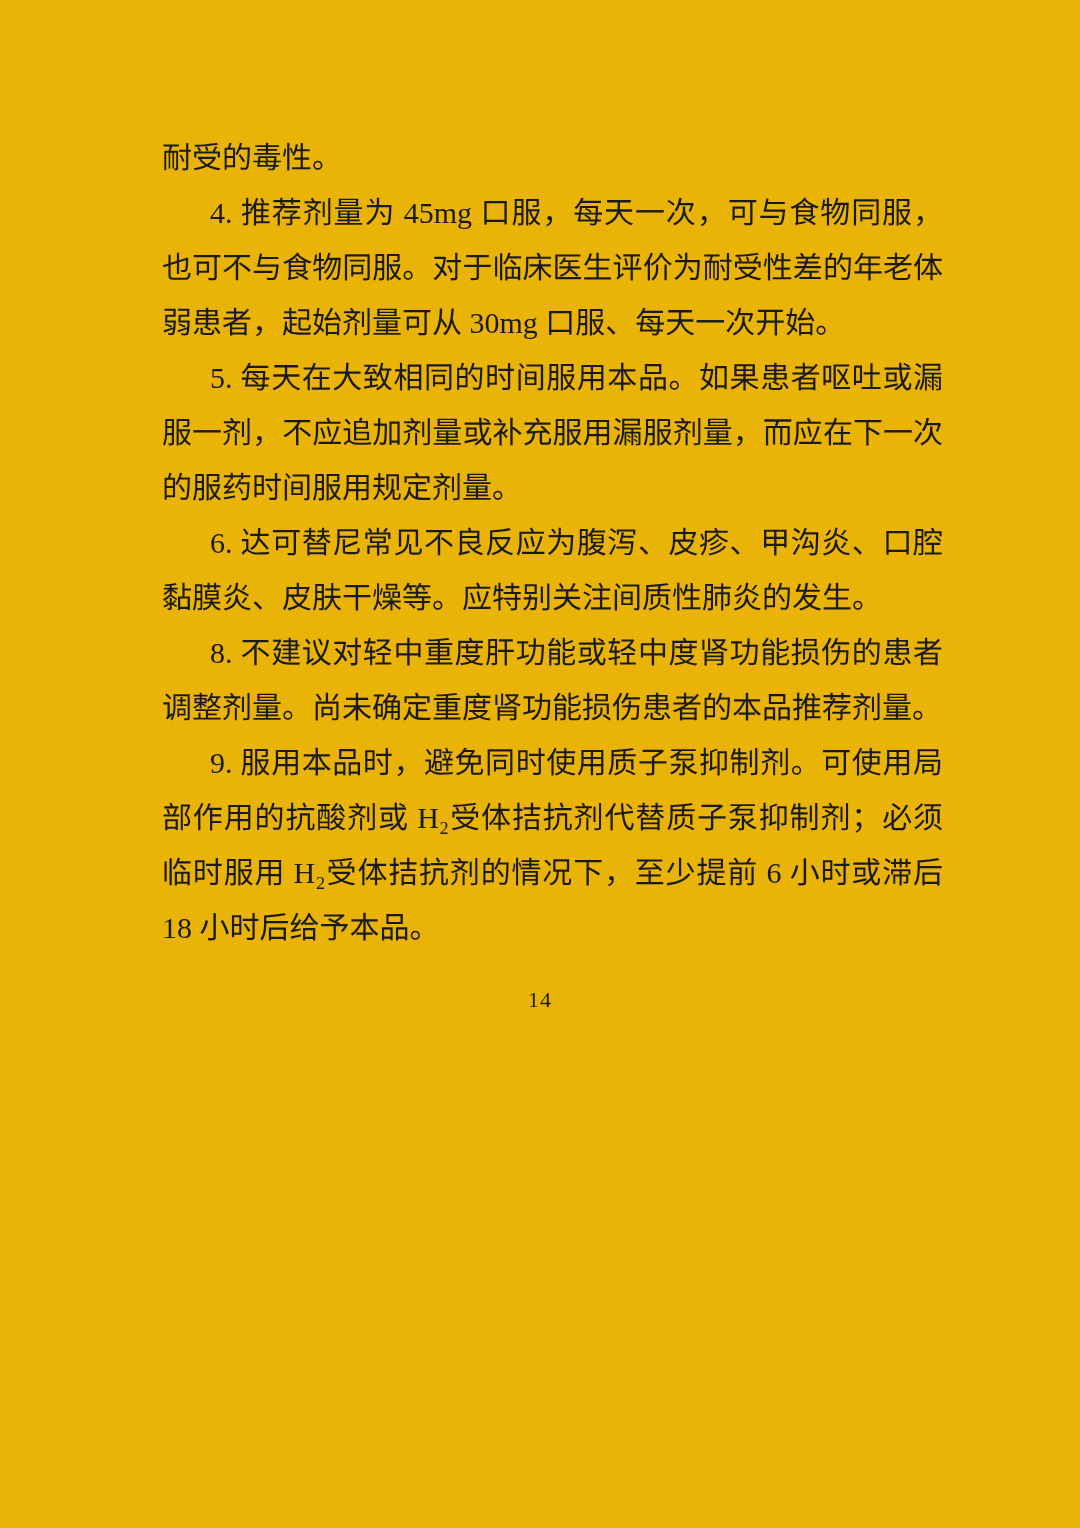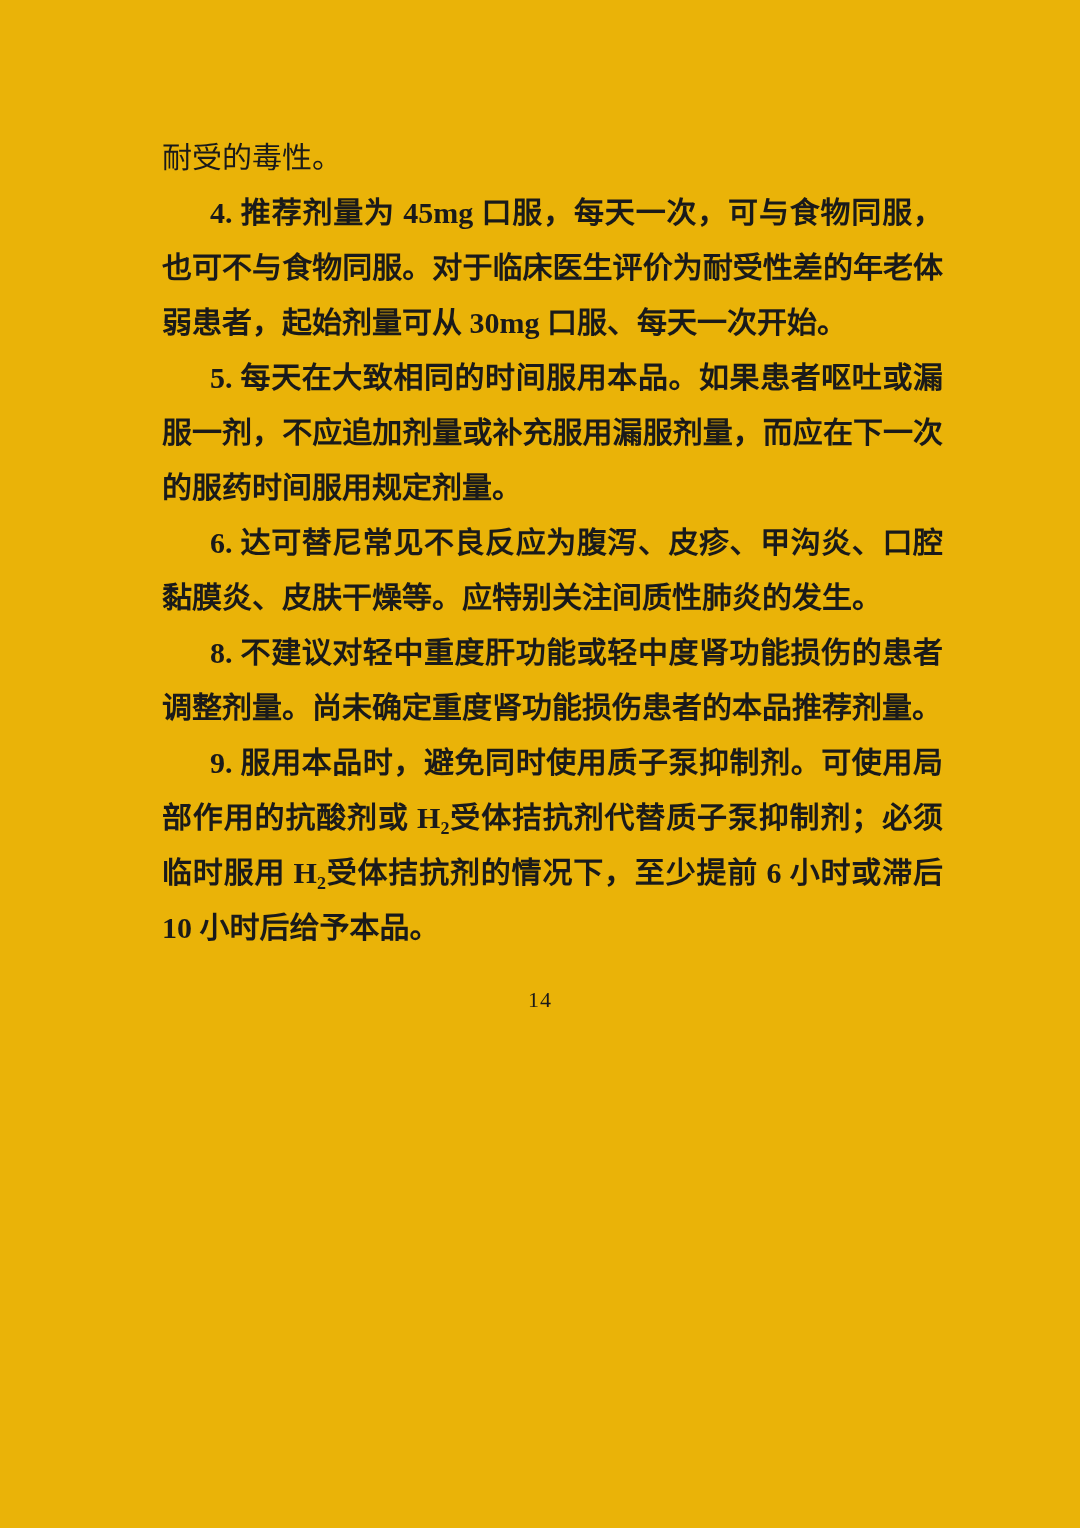--- a/index.html
+++ b/index.html
@@ -23,21 +23,20 @@
     line-height: 55px;
     text-align: justify;
   }
   .para {
     margin: 0;
     padding: 0;
     word-break: normal;
   }
   .para.indent {
     text-indent: 48px;
-    font-weight: bold;
   }
   .footer {
     width: 1080px;
     margin-top: 32px;
     text-align: center;
   }
   .page-number {
     font-size: 22px;
     color: #1a1a1a;
     letter-spacing: 1px;
@@ -46,19 +45,19 @@
 </head>
 <body>
 
 <div class="page">
   <div class="text-block">
     <p class="para">耐受的毒性。</p>
     <p class="para indent">4. 推荐剂量为 45mg 口服，每天一次，可与食物同服，也可不与食物同服。对于临床医生评价为耐受性差的年老体弱患者，起始剂量可从 30mg 口服、每天一次开始。</p>
     <p class="para indent">5. 每天在大致相同的时间服用本品。如果患者呕吐或漏服一剂，不应追加剂量或补充服用漏服剂量，而应在下一次的服药时间服用规定剂量。</p>
     <p class="para indent">6. 达可替尼常见不良反应为腹泻、皮疹、甲沟炎、口腔黏膜炎、皮肤干燥等。应特别关注间质性肺炎的发生。</p>
     <p class="para indent">8. 不建议对轻中重度肝功能或轻中度肾功能损伤的患者调整剂量。尚未确定重度肾功能损伤患者的本品推荐剂量。</p>
-    <p class="para indent">9. 服用本品时，避免同时使用质子泵抑制剂。可使用局部作用的抗酸剂或 H₂受体拮抗剂代替质子泵抑制剂；必须临时服用 H₂受体拮抗剂的情况下，至少提前 6 小时或滞后 10 小时后给予本品。</p>
+    <p class="para indent">9. 服用本品时，避免同时使用质子泵抑制剂。可使用局部作用的抗酸剂或 H₂受体拮抗剂代替质子泵抑制剂；必须临时服用 H₂受体拮抗剂的情况下，至少提前 6 小时或滞后 18 小时后给予本品。</p>
   </div>
 
   <div class="footer">
     <span class="page-number">14</span>
   </div>
 </div>
 
 </body></html>

